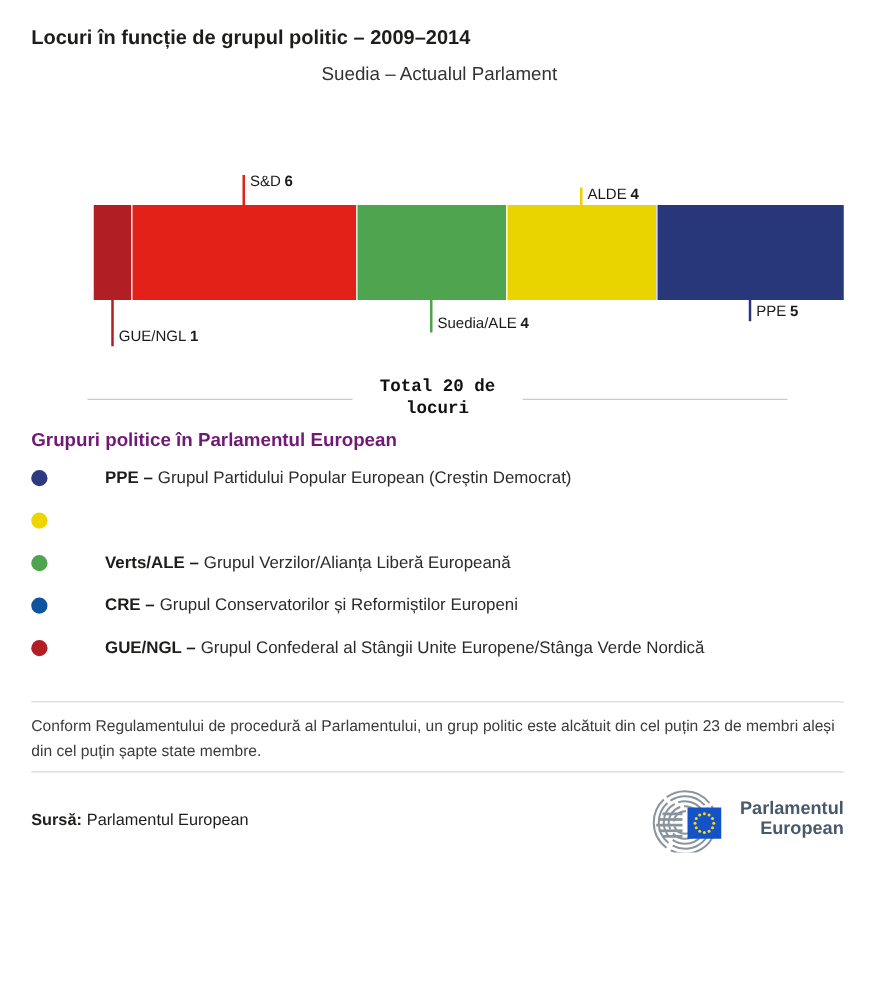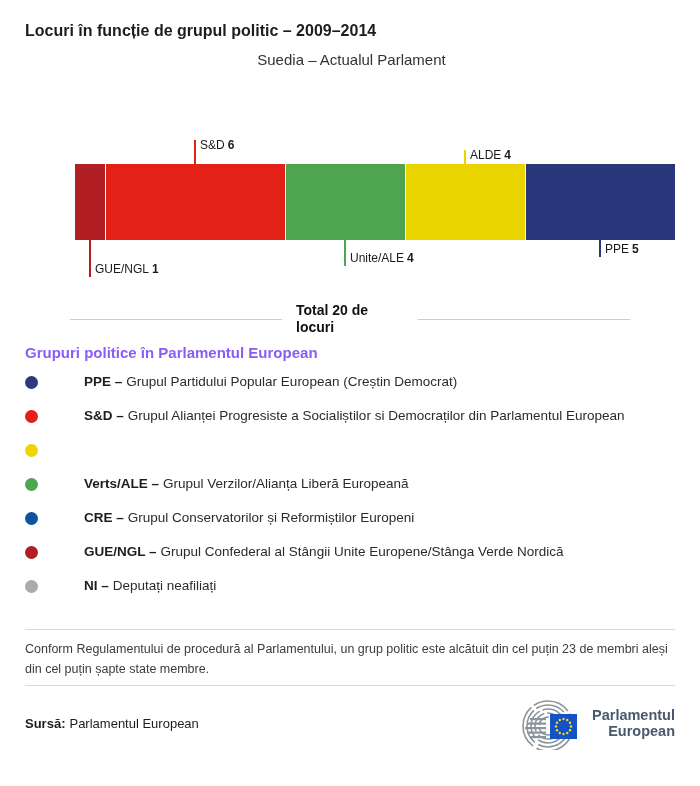--- a/index.html
+++ b/index.html
@@ -26,27 +26,27 @@
   .callout.above .callout-label { top:-1px; }
   .callout.below .callout-label { bottom:1px; }
   .callout-label b { margin-left:3px; }
 
   
   .total-row { display:flex; align-items:center; margin-top:18px; }
   .rule { flex:1; height:1px; background:#ccc; }
   .rule-left { margin-left:45px; margin-right:14px; }
   .rule-right { margin-right:45px; margin-left:14px; }
   .total-label {
-    width:108px; text-align:left;
-    font-family:Liberation Sans, sans-serif; font-weight:bold;
+    width:108px; text-align:center;
+    font-family:Liberation Mono, monospace; font-weight:bold;
     font-size:14px; line-height:17px; color:#111;
   }
 
   
-  .legend-title { margin-top:8px; font-size:15px; line-height:18px; font-weight:bold; color:#8b5cf6; }
+  .legend-title { margin-top:8px; font-size:15px; line-height:18px; font-weight:bold; color:#701a75; }
   .legend { list-style:none; margin-top:13px; }
   .legend li { display:flex; align-items:center; height:14px; margin-bottom:20px; }
   .legend li:last-child { margin-bottom:0; }
   .dot { width:13px; height:13px; border-radius:50%; margin-right:14px; flex:0 0 13px; }
   .legend-text { font-size:13.5px; line-height:14px; color:#2b2b2b;margin-left:32px; }
   .legend-text b { color:#1d1d1b; margin-right:4px; }
 
   hr { border:none; border-top:1px solid #d9d9d9; }
   .hr1 { margin-top:36px; }
   .hr2 { margin-top:6px; }
@@ -81,21 +81,21 @@
   <div class="callout below" style="left: 65px; height: 37px; top: 171px;">
         <span class="tick" style="background: rgb(177, 30, 35);"></span>
         <span class="callout-label"><span>GUE/NGL</span><b>1</b></span>
       </div>
       <div class="callout above" style="left: 170px; height: 24px; top: 71px;">
         <span class="tick" style="background: rgb(227, 33, 25);"></span>
         <span class="callout-label"><span>S&amp;D</span><b>6</b></span>
       </div>
       <div class="callout below" style="left: 320px; height: 26px; top: 171px;">
         <span class="tick" style="background: rgb(78, 164, 79);"></span>
-        <span class="callout-label"><span>Unite/ALE</span><b>4</b></span>
+        <span class="callout-label"><span>Suedia/ALE</span><b>4</b></span>
       </div>
       <div class="callout above" style="left: 440px; height: 14px; top: 81px;">
         <span class="tick" style="background: rgb(234, 212, 0);"></span>
         <span class="callout-label"><span>ALDE</span><b>4</b></span>
       </div>
       <div class="callout below" style="left: 575px; height: 17px; top: 171px;">
         <span class="tick" style="background: rgb(40, 55, 121);"></span>
         <span class="callout-label"><span>PPE</span><b>5</b></span>
       </div>
     </div>
@@ -107,41 +107,33 @@
   </div>
 
   <div class="legend-title">Grupuri politice în Parlamentul European</div>
 
   <ul class="legend">
     <li>
       <span class="dot" style="background: rgb(44, 58, 128);"></span>
       <span class="legend-text"><b>PPE –</b><span>Grupul Partidului Popular European (Creștin Democrat)</span></span>
     </li>
     <li>
-      <span class="dot" style="background: rgb(227, 33, 25);"></span>
-      <span class="legend-text"><b>S&amp;D –</b><span>Grupul Alianței Progresiste a Socialiștilor si Democraților din Parlamentul European</span></span>
-    </li>
-    <li>
       <span class="dot" style="background: rgb(239, 213, 0);"></span>
     </li>
     <li>
       <span class="dot" style="background: rgb(78, 164, 79);"></span>
       <span class="legend-text"><b>Verts/ALE –</b><span>Grupul Verzilor/Alianța Liberă Europeană</span></span>
     </li>
     <li>
       <span class="dot" style="background: rgb(14, 82, 160);"></span>
       <span class="legend-text"><b>CRE –</b><span>Grupul Conservatorilor și Reformiștilor Europeni</span></span>
     </li>
     <li>
       <span class="dot" style="background: rgb(177, 30, 35);"></span>
       <span class="legend-text"><b>GUE/NGL –</b><span>Grupul Confederal al Stângii Unite Europene/Stânga Verde Nordică</span></span>
-    </li>
-    <li>
-      <span class="dot" style="background: rgb(171, 171, 171);"></span>
-      <span class="legend-text"><b>NI –</b><span>Deputați neafiliați</span></span>
     </li>
   </ul>
 
   <hr class="hr1">
   <p class="note">Conform Regulamentului de procedură al Parlamentului, un grup politic este alcătuit din cel puțin 23 de membri aleși din cel puțin șapte state membre.</p>
   <hr class="hr2">
 
   <div class="source-row">
     <div class="source">
       <b>Sursă:</b><span>Parlamentul European</span>

